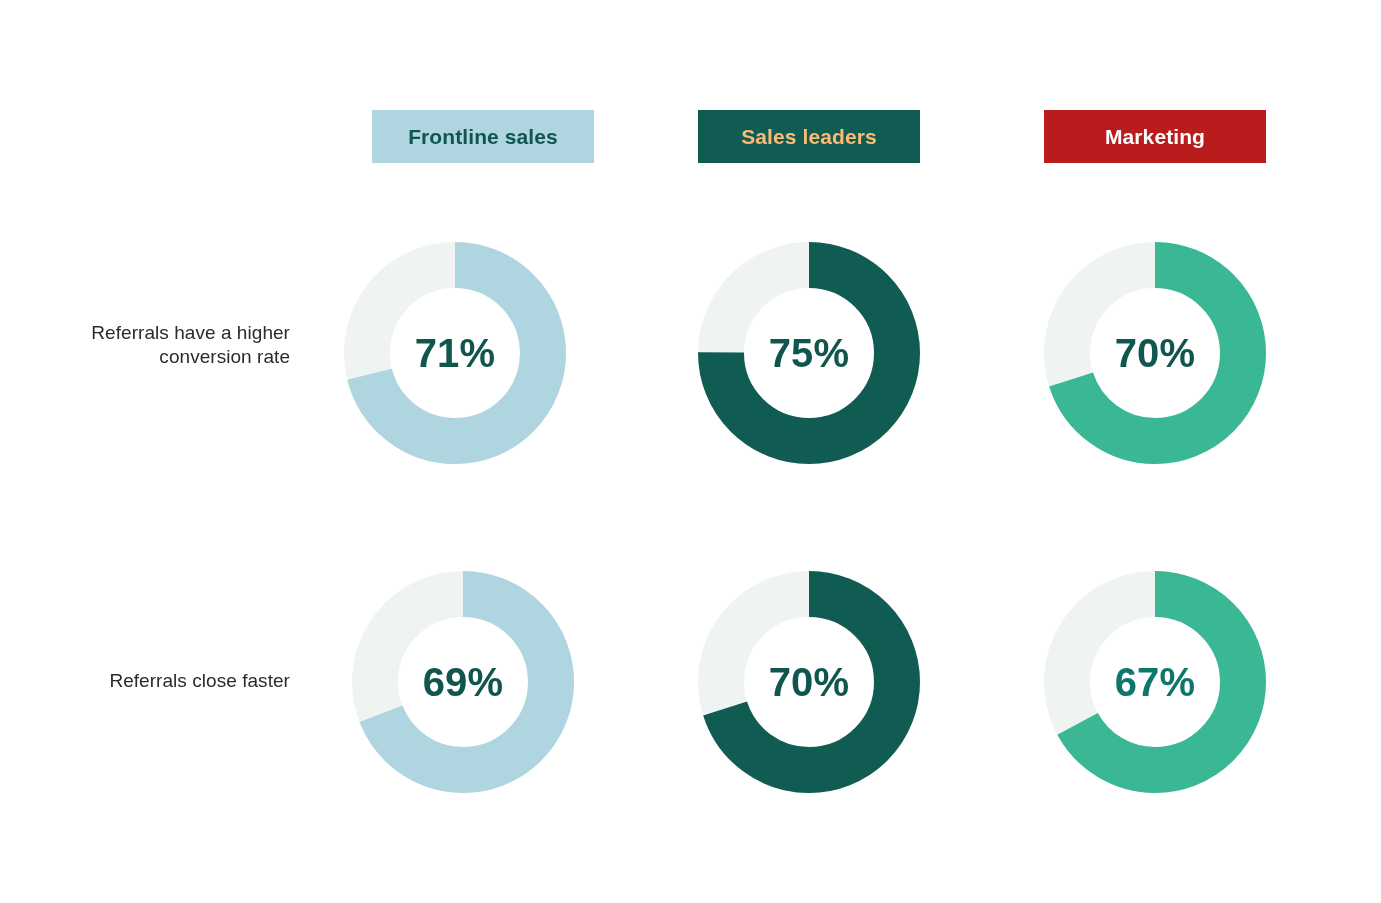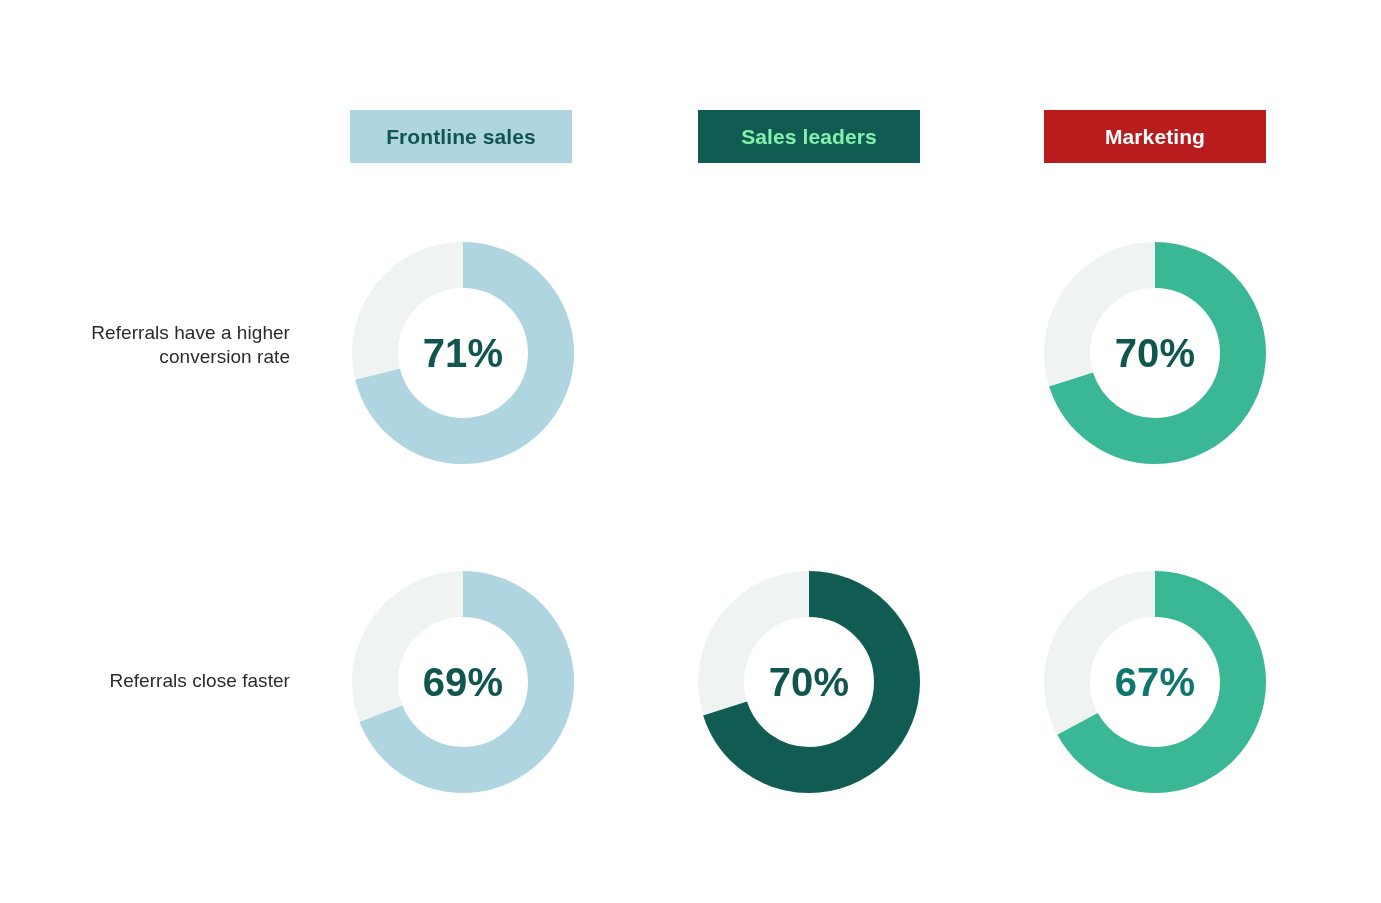--- a/index.html
+++ b/index.html
@@ -81,47 +81,54 @@
     color: #10564f;
     letter-spacing: 0.2px;
     pointer-events: none;
   }
 </style>
 </head>
 <body>
 
 <div id="chart-root">
 
-  <div class="col-header" style="left: 350px; background: rgb(174, 213, 224); color: rgb(16, 86, 79);">
+  <div class="col-header" style="left: 372px; background: rgb(174, 213, 224); color: rgb(16, 86, 79);">
     <span class="col-header-label">Frontline sales</span>
   </div>
-  <div class="col-header" style="left: 698px; background: rgb(17, 92, 82); color: #86efac;">
+  <div class="col-header" style="left: 698px; background: rgb(17, 92, 82); color: #fdba74;">
     <span class="col-header-label">Sales leaders</span>
   </div>
   <div class="col-header" style="left: 1044px; background: #b91c1c; color: rgb(255, 255, 255);">
     <span class="col-header-label">Marketing</span>
   </div>
 
   <div class="row-label" style="top: 321px; color: rgb(43, 43, 43);">
     <span>Referrals have a higher</span>
     <span>conversion rate</span>
   </div>
 
   <div class="row-label" style="top: 669px; color: rgb(43, 43, 43);">
     <span>Referrals close faster</span>
   </div>
 
-  <div class="donut-cell" style="left:352px; top:242px;">
+  <div class="donut-cell" style="left:344px; top:242px;">
     <svg class="donut-svg" viewBox="0 0 222 222">
       <circle class="donut-track" cx="111" cy="111" r="88" fill="none" stroke-width="46" stroke="#eff4f3"></circle>
       <circle class="donut-arc" cx="111" cy="111" r="88" fill="none" stroke-width="46" transform="rotate(-90 111 111)" stroke="#aed5e0" stroke-dasharray="392.57 161.35" stroke-dashoffset="0"></circle>
     </svg>
     <div class="donut-value" style="color: rgb(16, 86, 79);">71%</div>
   </div>
 
+  <div class="donut-cell" style="left:698px; top:242px;">
+    <svg class="donut-svg" viewBox="0 0 222 222">
+      <circle class="donut-track" cx="111" cy="111" r="88" fill="none" stroke-width="46" stroke="#eff4f3"></circle>
+      <circle class="donut-arc" cx="111" cy="111" r="88" fill="none" stroke-width="46" transform="rotate(-90 111 111)" stroke="#115c52" stroke-dasharray="414.69 139.23" stroke-dashoffset="0"></circle>
+    </svg>
+    <div class="donut-value" style="color: rgb(16, 86, 79);">75%</div>
+  </div>
 
   <div class="donut-cell" style="left:1044px; top:242px;">
     <svg class="donut-svg" viewBox="0 0 222 222">
       <circle class="donut-track" cx="111" cy="111" r="88" fill="none" stroke-width="46" stroke="#eff4f3"></circle>
       <circle class="donut-arc" cx="111" cy="111" r="88" fill="none" stroke-width="46" transform="rotate(-90 111 111)" stroke="#3ab795" stroke-dasharray="387.04 166.88" stroke-dashoffset="0"></circle>
     </svg>
     <div class="donut-value" style="color: rgb(16, 86, 79);">70%</div>
   </div>
 
   <div class="donut-cell" style="left:352px; top:571px;">

